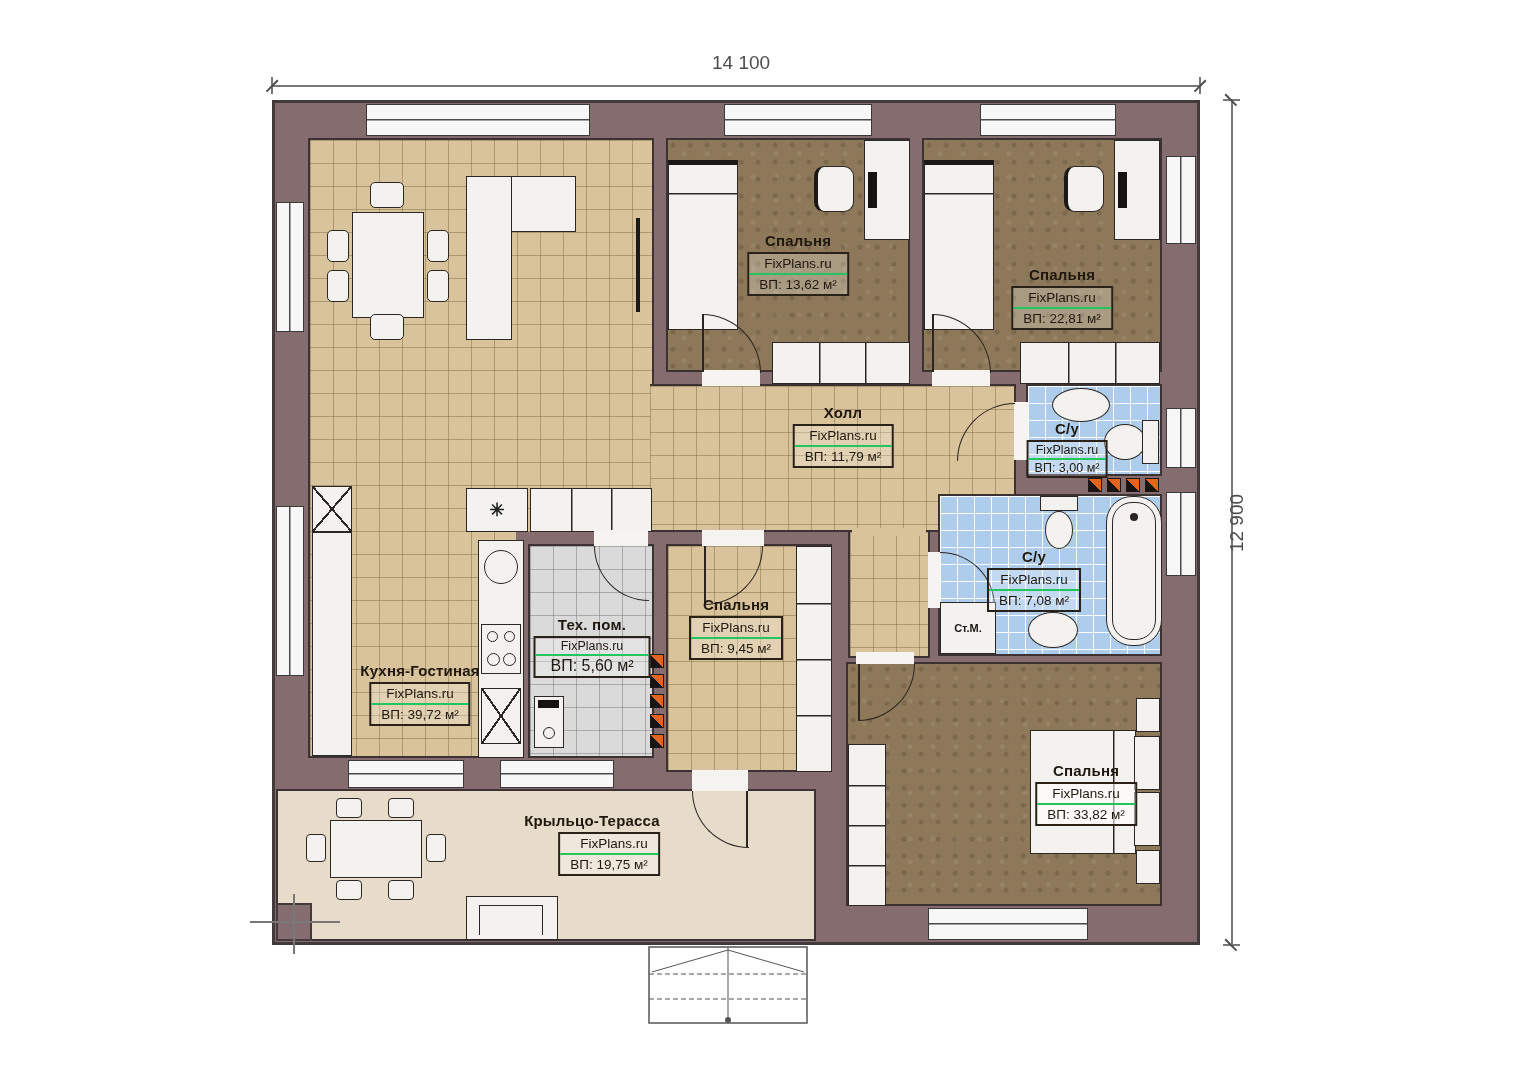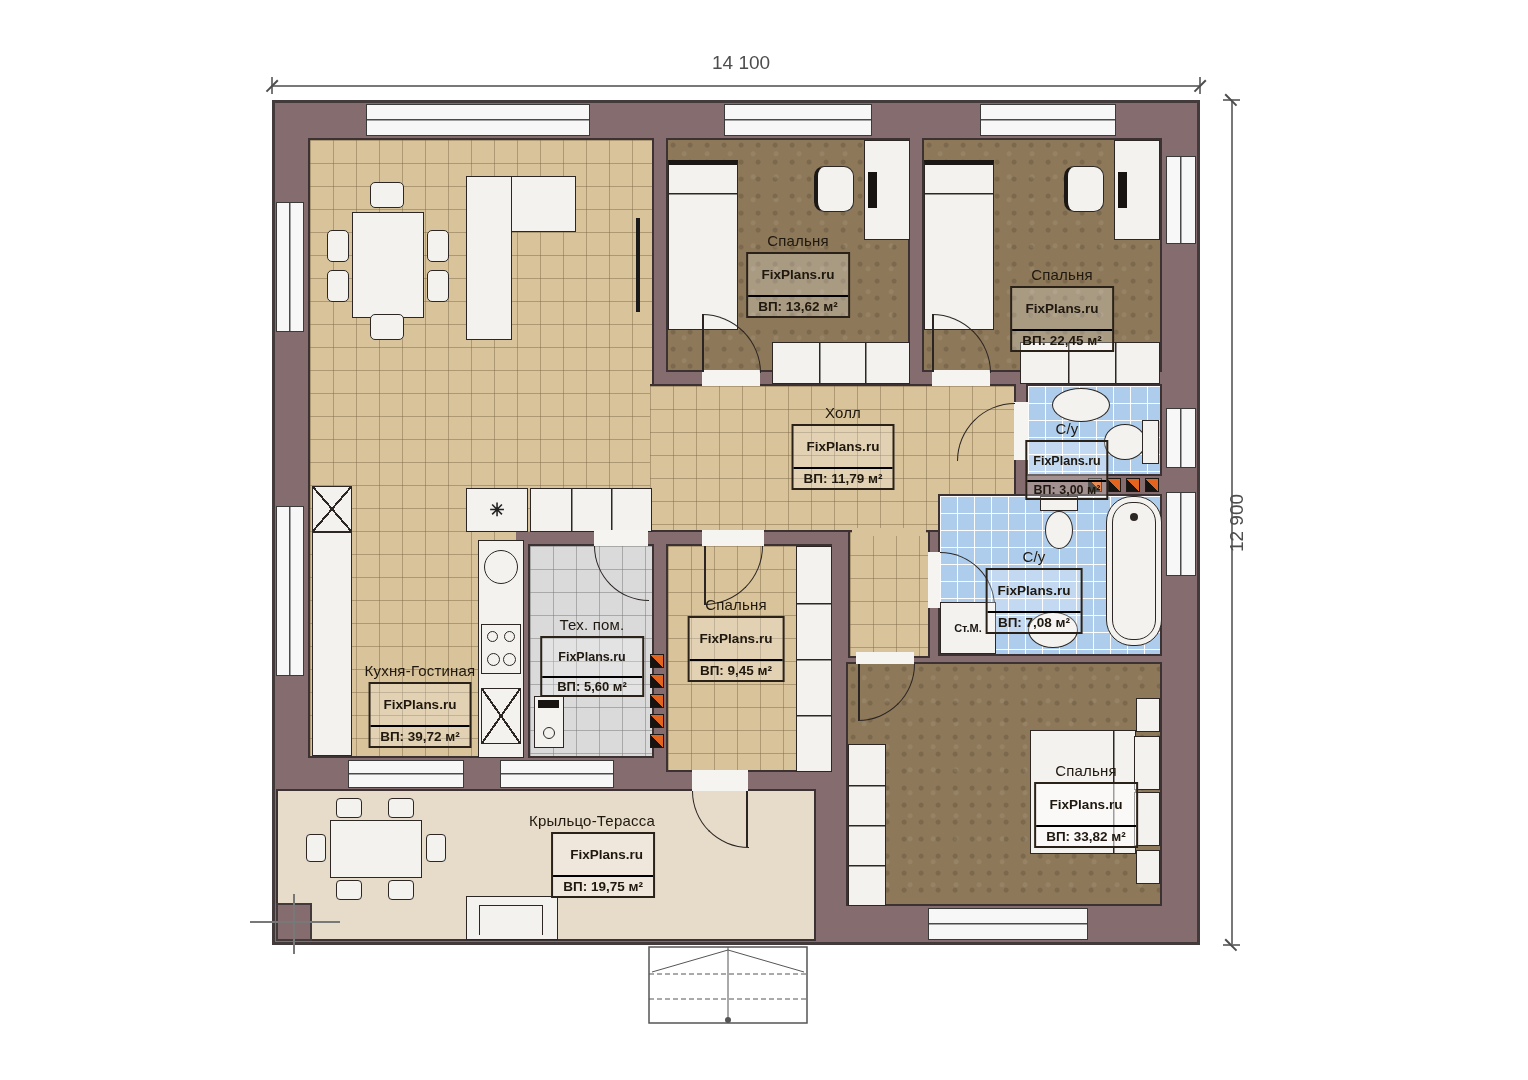--- a/index.html
+++ b/index.html
@@ -42,24 +42,24 @@
   .leaf{position:absolute;background:#2a2422;z-index:12;}
   .xpat{background-image:
     linear-gradient(to top right,transparent calc(50% - 1px),#2c2724 calc(50% - 1px) calc(50% + 1px),transparent calc(50% + 1px)),
     linear-gradient(to bottom right,transparent calc(50% - 1px),#2c2724 calc(50% - 1px) calc(50% + 1px),transparent calc(50% + 1px));}
   .orange{position:absolute;width:14px;height:14px;box-sizing:border-box;
     background:linear-gradient(to top right,#161311 46%,#e2641f 46%);
     border:1.5px solid #1c1815;z-index:14;}
   .round{border-radius:50%;}
   
   .rlabel{position:absolute;transform:translateX(-50%);text-align:center;color:#1f180f;z-index:30;}
-  .rname{font-size:15px;font-weight:400;margin-bottom:3px;letter-spacing:.2px;white-space:nowrap;}
+  .rname{font-size:15px;font-weight:700;margin-bottom:3px;letter-spacing:.2px;white-space:nowrap;}
   .rbox{display:inline-block;border:2px solid #2a2118;background:rgba(255,255,255,.25);}
-  .rrow{font-size:13.5px;font-weight:700;padding:2px 10px;white-space:nowrap;margin-top:11px;}
-  .rrow + .rrow{border-top:2px solid #000000;}
+  .rrow{font-size:13.5px;font-weight:400;padding:2px 10px;white-space:nowrap;}
+  .rrow + .rrow{border-top:2px solid #22c55e;}
   
   .dim{position:absolute;color:#4d4d4d;font-size:19px;z-index:3;white-space:nowrap;}
   .dimline{position:absolute;background:#787878;z-index:2;}
   .tick{position:absolute;width:16px;height:1.6px;background:#4d4d4d;z-index:3;}
   .tag{position:absolute;font-weight:700;color:#1c1713;z-index:20;display:flex;align-items:center;justify-content:center;}
 </style>
 </head>
 <body>
 
 <div class="stage">
@@ -237,21 +237,21 @@
 
   <div class="rlabel" style="left:798px;top:232px;">
     <div class="rname">Спальня</div>
     <div class="rbox"><div class="rrow">FixPlans.ru</div>
       <div class="rrow">ВП: 13,62 м²</div></div>
   </div>
 
   <div class="rlabel" style="left:1062px;top:266px;">
     <div class="rname">Спальня</div>
     <div class="rbox"><div class="rrow">FixPlans.ru</div>
-      <div class="rrow">ВП: 22,45 м²</div></div>
+      <div class="rrow">ВП: 22,81 м²</div></div>
   </div>
 
   <div class="rlabel" style="left:843px;top:404px;">
     <div class="rname">Холл</div>
     <div class="rbox"><div class="rrow">FixPlans.ru</div>
       <div class="rrow">ВП: 11,79 м²</div></div>
   </div>
 
   <div class="rlabel" style="left:1067px;top:420px;">
     <div class="rname">С/у</div>
@@ -261,21 +261,21 @@
 
   <div class="rlabel" style="left:1034px;top:548px;">
     <div class="rname">С/у</div>
     <div class="rbox"><div class="rrow">FixPlans.ru</div>
       <div class="rrow">ВП: 7,08 м²</div></div>
   </div>
 
   <div class="rlabel" style="left:592px;top:616px;">
     <div class="rname">Тех. пом.</div>
     <div class="rbox"><div class="rrow" style="padding:1px 6px;font-size:12.5px;">FixPlans.ru</div>
-      <div class="rrow" style="padding:1px 15px;font-size:13px;">ВП: 5,60 м²</div></div>
+      <div class="rrow" style="padding:1px 15px;font-size:16px;">ВП: 5,60 м²</div></div>
   </div>
 
   <div class="rlabel" style="left:736px;top:596px;">
     <div class="rname">Спальня</div>
     <div class="rbox"><div class="rrow">FixPlans.ru</div>
       <div class="rrow">ВП: 9,45 м²</div></div>
   </div>
 
   <div class="rlabel" style="left:420px;top:662px;">
     <div class="rname">Кухня-Гостиная</div>

